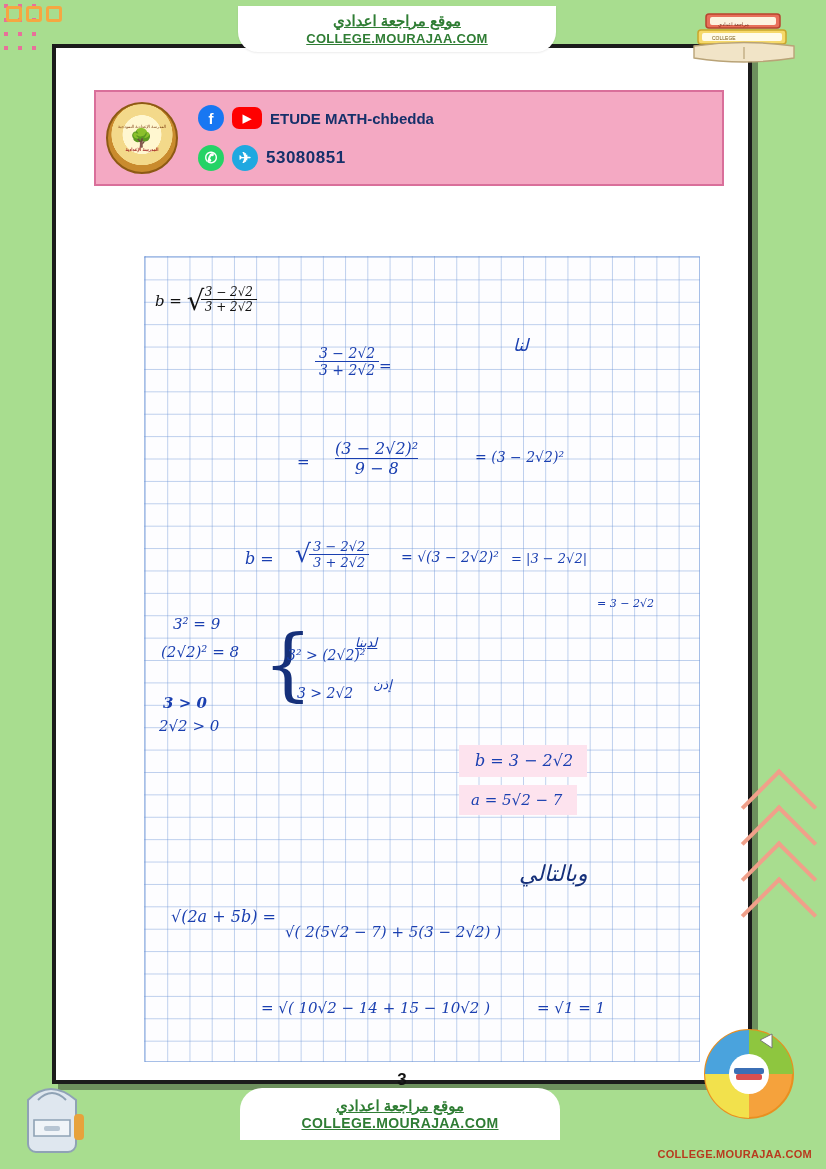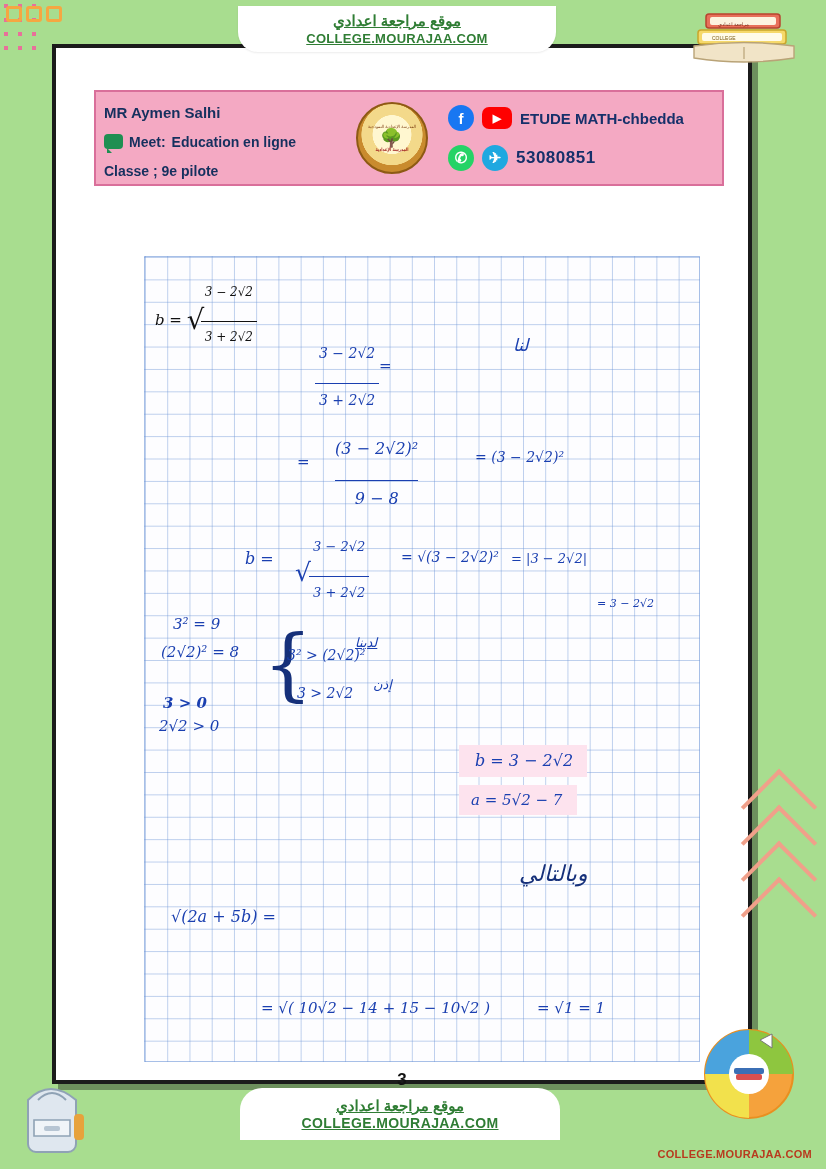--- a/index.html
+++ b/index.html
@@ -127,21 +127,21 @@
     white-space:nowrap; font-style:italic;
   }
   .ink.pink { color:#e0488f; }
   .ink.dark { color:#16307a; }
   .sq { position:relative; padding-left:14px; }
   .sq:before {
     content:"√"; position:absolute; left:0; top:-2px; font-size:1.25em; font-style:normal;
   }
   .frac { display:inline-block; text-align:center; vertical-align:middle; }
   .frac .n { display:block; padding:0 0; }
-  .frac .d { display:block; border-top:1.6px solid currentColor; padding:8px 4px;margin-top:22px; }
+  .frac .d { display:block; border-top:1.6px solid currentColor; padding:0 4px; }
   .box-pink {
     position:absolute; background:#fde3ee; border:0;
   }
   .brace {
     position:absolute; font-size:78px; color:#16307a; font-family:"DejaVu Serif",serif;
     line-height:1;
   }
 
   
   .printed {
@@ -204,29 +204,20 @@
   <path d="M6 38 q50 -7 100 0 v12 q-50 8 -100 0z" fill="#f1e4c7" stroke="#b9a377" stroke-width="1.4"></path>
   <path d="M56 39 v12" stroke="#b9a377" stroke-width="1.2"></path>
   <text x="30" y="18" font-size="5" fill="#7a2e1c" font-family="Liberation Sans, sans-serif">مراجعة اعدادي</text>
   <text x="24" y="32" font-size="5" fill="#7a5a13" font-family="Liberation Sans, sans-serif">COLLEGE</text>
 </svg>
 
 <div class="sheet">
   <div class="sheet-inner">
 
     <div class="hdr">
-      <div class="hdr-left">
-        <div class="row r1">MR  Aymen Salhi</div>
-        <div class="row">
-          <span class="chat-icon"></span>
-          <span>Meet:</span>
-          <span>Education en ligne</span>
-        </div>
-        <div class="row">Classe ; 9e pilote</div>
-      </div>
 
       <div class="hdr-logo">
         <div class="logo-circle">
           <div class="t">المدرسة الإعدادية النموذجية</div>
           <div class="tree">🌳</div>
           <div class="b">المدرسة الإعدادية</div>
         </div>
       </div>
 
       <div class="hdr-right">
@@ -300,20 +291,21 @@
         <div class="ink" style="left:228px; top:420px; font-size:13px;">إذن</div>
 
         <div class="box-pink" style="left:314px; top:488px; width:128px; height:32px;"></div>
         <div class="ink" style="left:330px; top:494px; font-size:16px;">b  =  3 − 2√2</div>
         <div class="box-pink" style="left:314px; top:528px; width:118px; height:30px;"></div>
         <div class="ink" style="left:326px; top:534px; font-size:15px;">a = 5√2 − 7</div>
 
         <div class="ink dark" style="left:374px; top:604px; font-size:22px;">وبالتالي</div>
 
         <div class="ink" style="left:26px; top:650px; font-size:16px;">√(2a + 5b) =</div>
+        <div class="ink" style="left:140px; top:666px; font-size:15px;">√( 2(5√2 − 7) + 5(3 − 2√2) )</div>
         <div class="ink" style="left:116px; top:742px; font-size:15px;">= √( 10√2 − 14 + 15 − 10√2 )</div>
         <div class="ink" style="left:392px; top:742px; font-size:15px;">= √1 = 1</div>
       </div>
     </div>
 
     <div class="page-num">3</div>
   </div>
 </div>
 
 <div class="chev-wrap">

